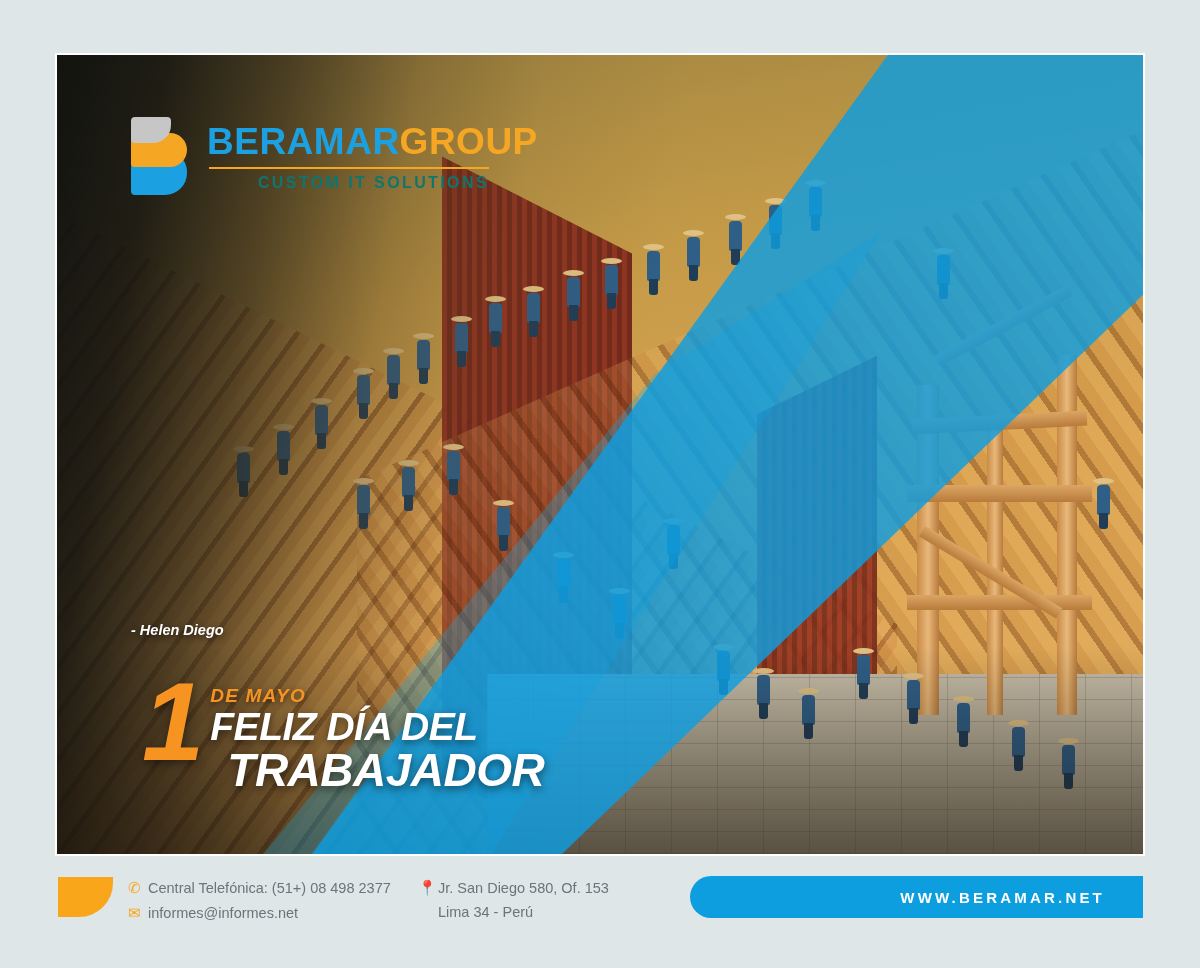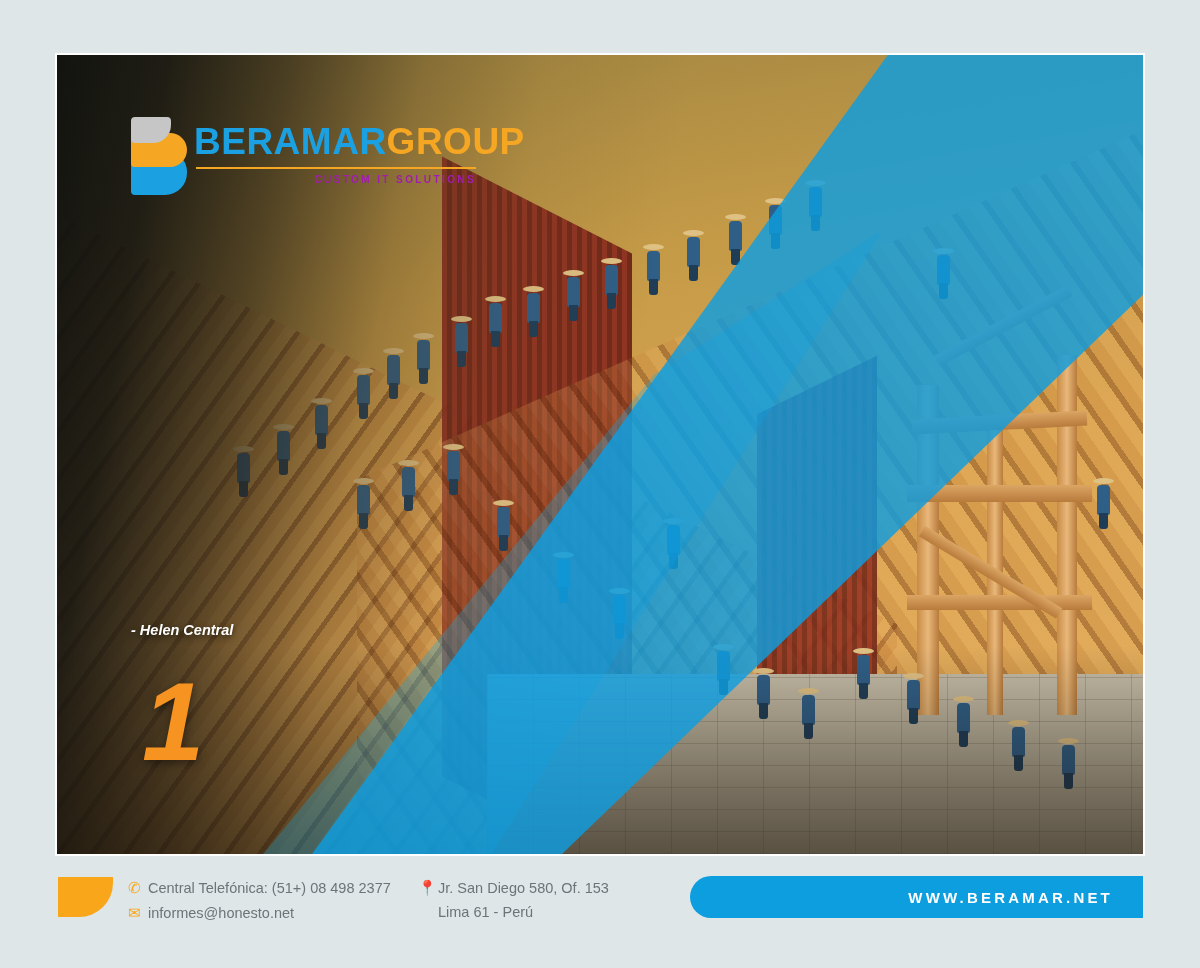--- a/index.html
+++ b/index.html
@@ -125,27 +125,27 @@
     background:#1ba1e2; border-radius:4px 22px 22px 4px;
   }
   .lm-orange{
     position:absolute; left:0; top:16px; width:56px; height:34px;
     background:#f5a623; border-radius:4px 20px 20px 4px;
   }
   .lm-grey{
     position:absolute; left:0; top:0; width:40px; height:26px;
     background:#c6c6c6; border-radius:4px 4px 18px 4px;
   }
-  .logo-text{ margin-left:7px; padding-top:6px; }
+  .logo-text{ margin-left:20px; padding-top:6px; }
   .logo-word{ font-size:37px; font-weight:bold; letter-spacing:.5px; line-height:1; }
   .lw-1{ color:#1ba1e2; }
   .lw-2{ color:#f5a623; }
   .logo-rule{ height:2px; background:#f5a623; margin:7px 0 5px 2px; width:280px; }
   .logo-tag{
-    color:#a21caf; font-size:10px; font-weight:bold;
+    color:#0f766e; font-size:16px; font-weight:bold;
     letter-spacing:2.4px; text-align:right; width:282px;
   }
 
   
   .quote{
     position:absolute; left:131px; top:470px; width:400px;
     color:#fff; font-style:italic; font-weight:bold;
     font-size:25px; line-height:1.37;
     text-shadow:0 2px 7px rgba(0,0,0,.55);
   }
@@ -187,21 +187,21 @@
   .c-row{ display:flex; align-items:center; margin-bottom:7px; }
   .c-icon{ width:20px; color:#f9a61a; font-size:15px; flex:0 0 20px; }
   .c-sub{ margin-left:20px; }
   .web-banner{
     position:absolute; left:690px; top:20px; width:453px; height:42px;
     background:#0d9ee0; border-radius:28px 0 0 28px;
     display:flex; align-items:center; justify-content:flex-end;
   }
   .web-banner span{
     color:#fff; font-size:15px; font-weight:bold; letter-spacing:3.2px;
-    margin-right:30px;
+    margin-right:38px;
   }
 </style>
 </head>
 <body>
 
 <div class="poster">
 
   <div class="photo-frame">
     <div class="photo">
 
@@ -271,46 +271,51 @@
       <div class="lm-orange"></div>
       <div class="lm-grey"></div>
     </div>
     <div class="logo-text">
       <div class="logo-word"><span class="lw-1">BERAMAR</span><span class="lw-2">GROUP</span></div>
       <div class="logo-rule"></div>
       <div class="logo-tag">CUSTOM IT SOLUTIONS</div>
     </div>
   </div>
 
-  <div class="quote-author">- Helen Central</div>
+  <div class="quote-author">- Helen Diego</div>
 
   <div class="headline">
     <div class="hl-one">1</div>
+    <div class="hl-right">
+      <div class="hl-demayo">DE MAYO</div>
+      <div class="hl-l1">FELIZ DÍA DEL</div>
+      <div class="hl-l2">TRABAJADOR</div>
+    </div>
   </div>
 
   <div class="footer">
     <div class="orange-tab"></div>
 
     <div class="contact-col c1">
       <div class="c-row">
         <span class="c-icon">✆</span>
         <span>Central Telefónica: (51+) 08 498 2377</span>
       </div>
       <div class="c-row">
         <span class="c-icon">✉</span>
-        <span>informes@honesto.net</span>
+        <span>informes@informes.net</span>
       </div>
     </div>
 
     <div class="contact-col c2">
       <div class="c-row">
         <span class="c-icon">📍</span>
         <span>Jr. San Diego 580, Of. 153</span>
       </div>
-      <div class="c-sub">Lima 61 - Perú</div>
+      <div class="c-sub">Lima 34 - Perú</div>
     </div>
 
     <div class="web-banner">
       <span>WWW.BERAMAR.NET</span>
     </div>
   </div>
 
 </div>
 
 </body></html>

